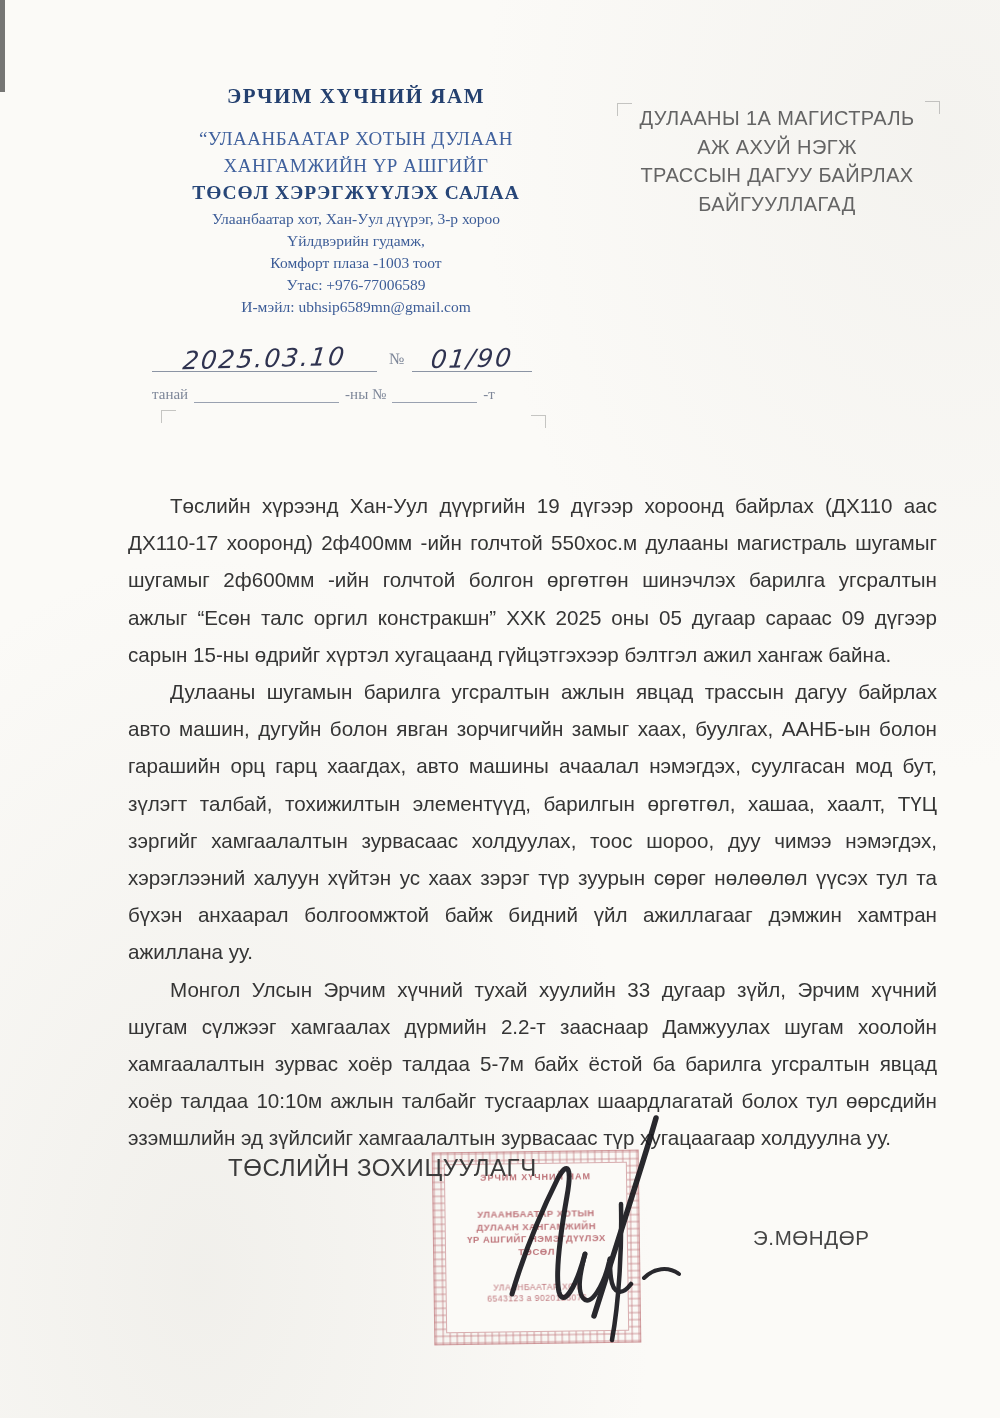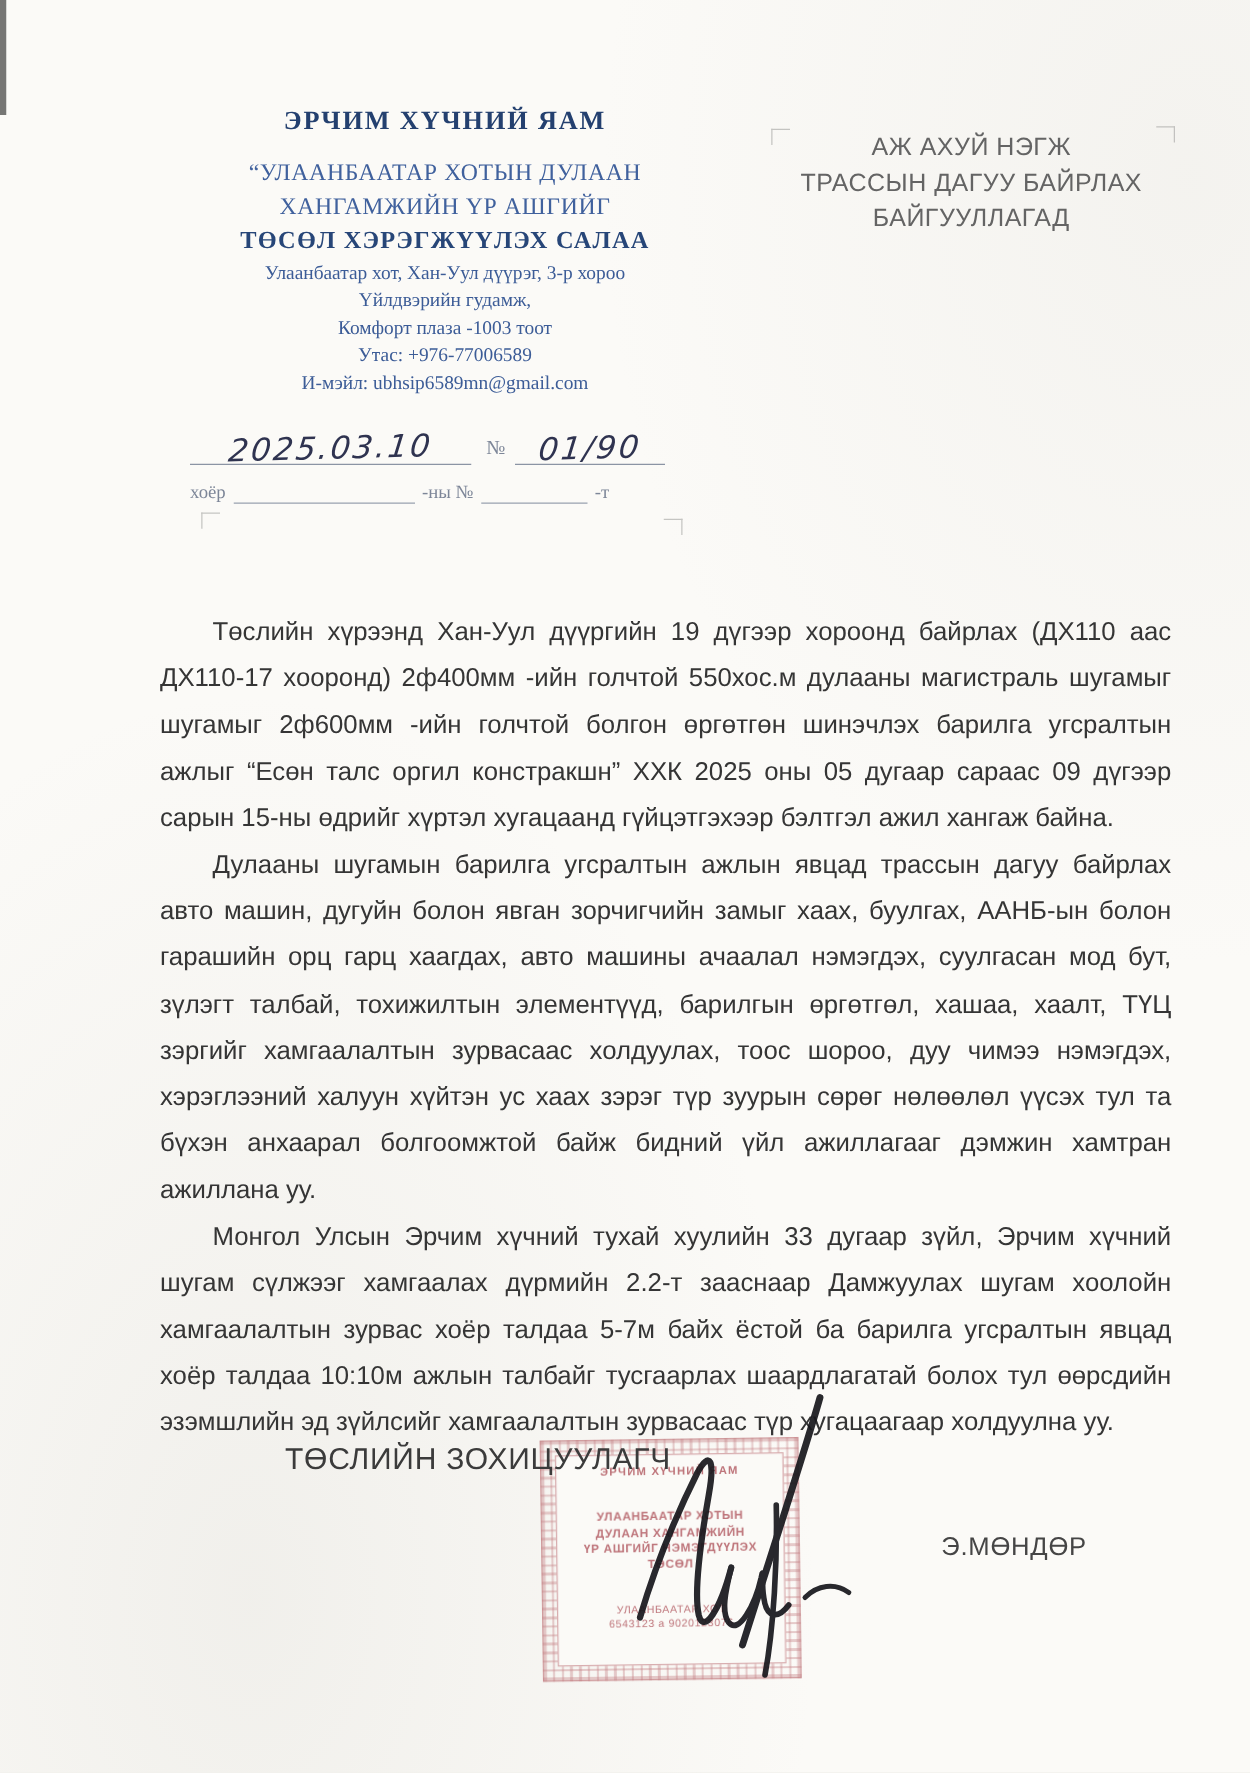--- a/index.html
+++ b/index.html
@@ -163,31 +163,32 @@
       <div class="addr-line">Үйлдвэрийн гудамж,</div>
       <div class="addr-line">Комфорт плаза -1003 тоот</div>
       <div class="addr-line">Утас: +976-77006589</div>
       <div class="addr-line">И-мэйл: ubhsip6589mn@gmail.com</div>
     </div>
   </div>
 
   <div class="cmark tl" style="left:617px;top:103px;"></div>
   <div class="cmark tr" style="left:925px;top:101px;"></div>
   <div class="lh-right">
+    <div class="recipient-line">ДУЛААНЫ 1А МАГИСТРАЛЬ</div>
     <div class="recipient-line">АЖ АХУЙ НЭГЖ</div>
     <div class="recipient-line">ТРАССЫН ДАГУУ БАЙРЛАХ</div>
     <div class="recipient-line">БАЙГУУЛЛАГАД</div>
   </div>
 
   <div class="refblock">
     <div class="ref-row1">
       <span class="u-line u1"><span class="handwritten">2025.03.10</span></span><span class="ref-no">№</span><span class="u-line u2"><span class="handwritten">01/90</span></span>
     </div>
     <div class="ref-row2">
-      <span>хоёр</span><span class="blank b1"></span><span>-ны №</span><span class="blank b2"></span><span>-т</span>
+      <span>танай</span><span class="blank b1"></span><span>-ны №</span><span class="blank b2"></span><span>-т</span>
     </div>
   </div>
   <div class="cmark tl" style="left:161px;top:410px;"></div>
   <div class="cmark tr" style="left:531px;top:415px;"></div>
 
 
   <div class="body-text">
     <p>Төслийн хүрээнд Хан-Уул дүүргийн 19 дүгээр хороонд байрлах (ДХ110 аас ДХ110-17 хооронд) 2ф400мм -ийн голчтой 550хос.м дулааны магистраль шугамыг шугамыг 2ф600мм -ийн голчтой болгон өргөтгөн шинэчлэх барилга угсралтын ажлыг “Есөн талс оргил констракшн” ХХК 2025 оны 05 дугаар сараас 09 дүгээр сарын 15-ны өдрийг хүртэл хугацаанд гүйцэтгэхээр бэлтгэл ажил хангаж байна.</p>
     <p>Дулааны шугамын барилга угсралтын ажлын явцад трассын дагуу байрлах авто машин, дугуйн болон явган зорчигчийн замыг хаах, буулгах, ААНБ-ын болон гарашийн орц гарц хаагдах, авто машины ачаалал нэмэгдэх, суулгасан мод бут, зүлэгт талбай, тохижилтын элементүүд, барилгын өргөтгөл, хашаа, хаалт, ТҮЦ зэргийг хамгаалалтын зурвасаас холдуулах, тоос шороо, дуу чимээ нэмэгдэх, хэрэглээний халуун хүйтэн ус хаах зэрэг түр зуурын сөрөг нөлөөлөл үүсэх тул та бүхэн анхаарал болгоомжтой байж бидний үйл ажиллагааг дэмжин хамтран ажиллана уу.</p>
     <p>Монгол Улсын Эрчим хүчний тухай хуулийн 33 дугаар зүйл, Эрчим хүчний шугам сүлжээг хамгаалах дүрмийн 2.2-т зааснаар Дамжуулах шугам хоолойн хамгаалалтын зурвас хоёр талдаа 5-7м байх ёстой ба барилга угсралтын явцад хоёр талдаа 10:10м ажлын талбайг тусгаарлах шаардлагатай болох тул өөрсдийн эзэмшлийн эд зүйлсийг хамгаалалтын зурвасаас түр хугацаагаар холдуулна уу.</p>

